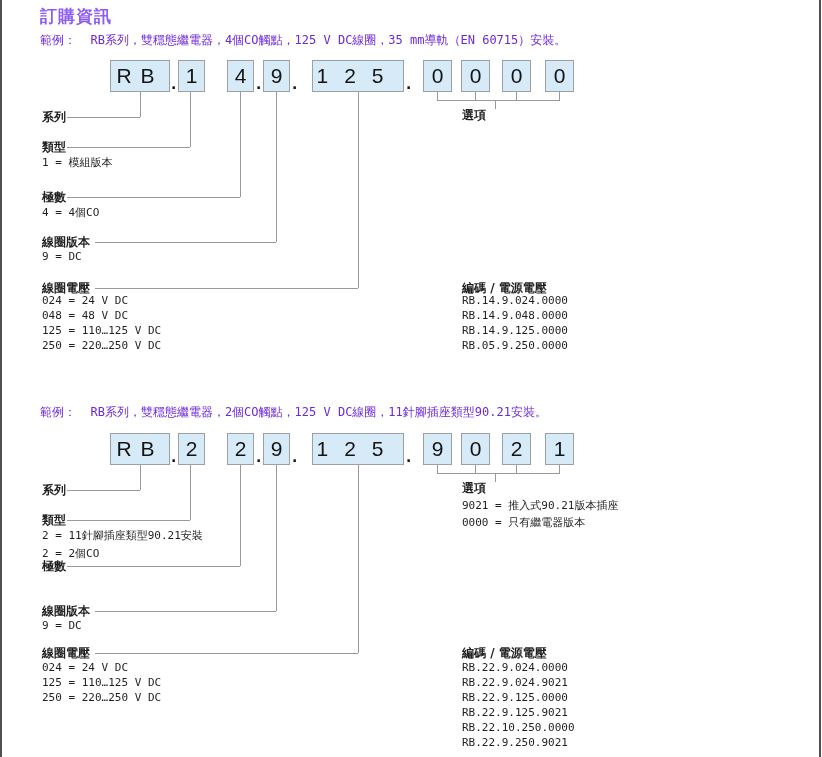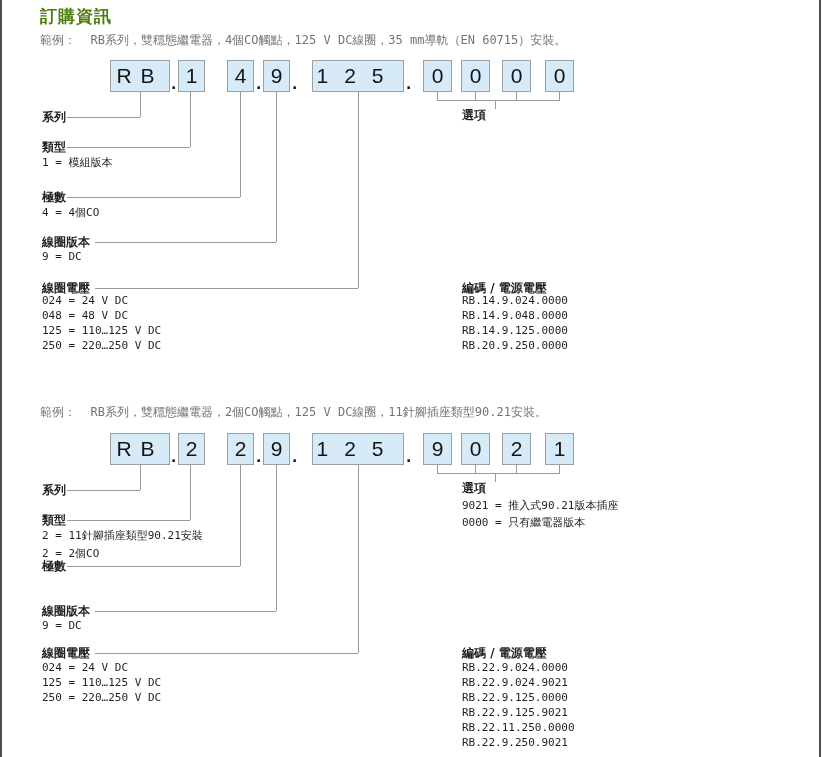--- a/index.html
+++ b/index.html
@@ -2,22 +2,22 @@
 <html><head>
 <meta charset="utf-8">
 <style>
   html,body{margin:0;padding:0;background:#fff;}
   .page{position:relative;width:822px;height:757px;background:#ffffff;overflow:hidden;
         font-family:"DejaVu Sans",sans-serif;}
   .edge{position:absolute;top:0;bottom:0;background:#4f4f4f;}
   .edge.left{left:0;width:2px;}
   .edge.right{left:819px;width:2px;}
   .title{position:absolute;left:40px;top:5px;margin:0;font:bold 17px "Liberation Sans",sans-serif;
-         color:#4d7c0f;letter-spacing:1px;}
-  .example{position:absolute;left:40px;font:12px "DejaVu Sans Mono",monospace;color:#737373;white-space:pre;}
+         color:#8b5cf6;letter-spacing:1px;}
+  .example{position:absolute;left:40px;font:12px "DejaVu Sans Mono",monospace;color:#6d28d9;white-space:pre;}
   .box{position:absolute;height:32px;background:#d6eaf8;border:1px solid #9aa0a6;box-sizing:border-box;
        display:flex;align-items:center;justify-content:center;
        font:21px "Liberation Sans",sans-serif;color:#141414;}
   .box.rb{letter-spacing:9px;}
   .box.w125{letter-spacing:16px;}
   .dot{position:absolute;font:bold 14px "DejaVu Sans",sans-serif;color:#141414;}
   .vline{position:absolute;width:1px;background:#999;}
   .hline{position:absolute;height:1px;background:#999;}
   .lbl{position:absolute;font:bold 12px "DejaVu Sans",sans-serif;color:#1f1f1f;white-space:pre;}
   .val{position:absolute;font:11px "DejaVu Sans Mono",monospace;color:#1f1f1f;white-space:pre;}
@@ -75,21 +75,21 @@
   <div class="val" style="left:42px;top:294px">024 = 24 V DC</div>
   <div class="val" style="left:42px;top:309px">048 = 48 V DC</div>
   <div class="val" style="left:42px;top:324px">125 = 110…125 V DC</div>
   <div class="val" style="left:42px;top:339px">250 = 220…250 V DC</div>
 
   <div class="lbl" style="left:462px;top:107px">選項</div>
   <div class="lbl" style="left:462px;top:280px">編碼 / 電源電壓</div>
   <div class="val" style="left:462px;top:294px">RB.14.9.024.0000</div>
   <div class="val" style="left:462px;top:309px">RB.14.9.048.0000</div>
   <div class="val" style="left:462px;top:324px">RB.14.9.125.0000</div>
-  <div class="val" style="left:462px;top:339px">RB.20.9.250.0000</div>
+  <div class="val" style="left:462px;top:339px">RB.05.9.250.0000</div>
 
   <div class="example" style="top:404px">範例：  RB系列，雙穩態繼電器，2個CO觸點，125 V DC線圈，11針腳插座類型90.21安裝。</div>
 
   <div class="box rb" style="left:110px;top:433px;width:60px">RB</div>
   <span class="dot" style="left:171px;top:449px">.</span>
   <div class="box" style="left:178px;top:433px;width:27px">2</div>
   <div class="box" style="left:227px;top:433px;width:27px">2</div>
   <span class="dot" style="left:256px;top:449px">.</span>
   <div class="box" style="left:263px;top:433px;width:27px">9</div>
   <span class="dot" style="left:292px;top:449px">.</span>
@@ -130,15 +130,15 @@
   <div class="val" style="left:42px;top:691px">250 = 220…250 V DC</div>
 
   <div class="lbl" style="left:462px;top:480px">選項</div>
   <div class="val" style="left:462px;top:498px">9021 = 推入式90.21版本插座</div>
   <div class="val" style="left:462px;top:515px">0000 = 只有繼電器版本</div>
   <div class="lbl" style="left:462px;top:645px">編碼 / 電源電壓</div>
   <div class="val" style="left:462px;top:661px">RB.22.9.024.0000</div>
   <div class="val" style="left:462px;top:676px">RB.22.9.024.9021</div>
   <div class="val" style="left:462px;top:691px">RB.22.9.125.0000</div>
   <div class="val" style="left:462px;top:706px">RB.22.9.125.9021</div>
-  <div class="val" style="left:462px;top:721px">RB.22.11.250.0000</div>
+  <div class="val" style="left:462px;top:721px">RB.22.10.250.0000</div>
   <div class="val" style="left:462px;top:736px">RB.22.9.250.9021</div>
 </div>
 
 </body></html>

